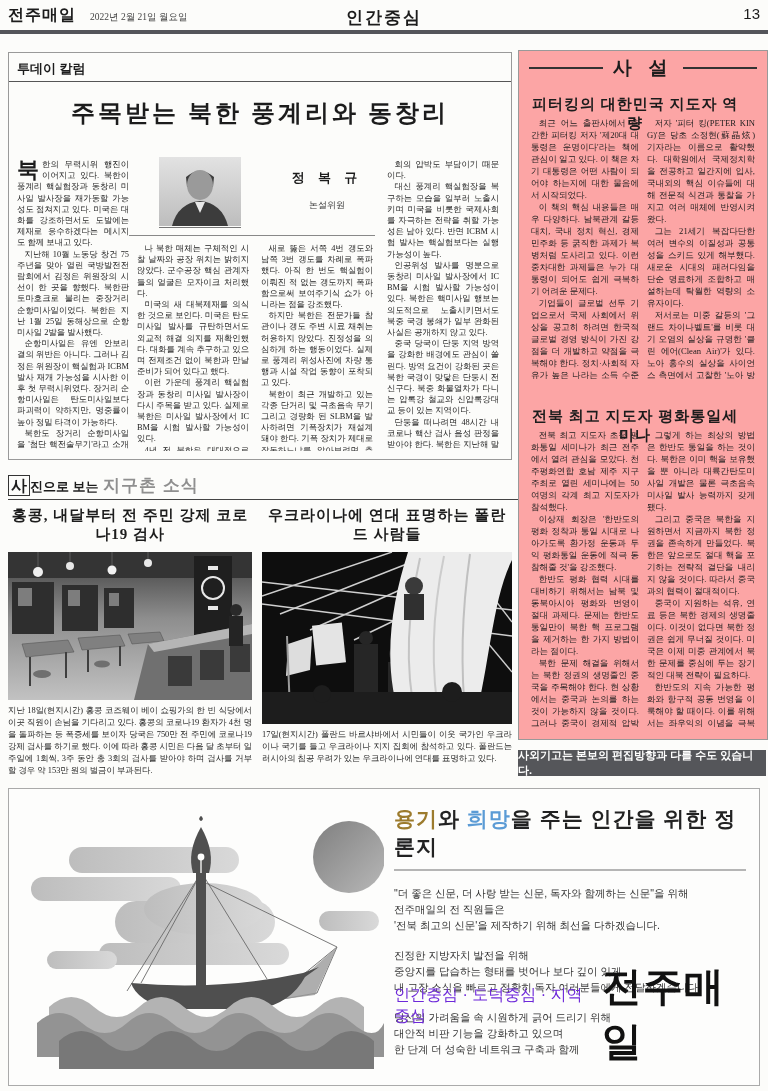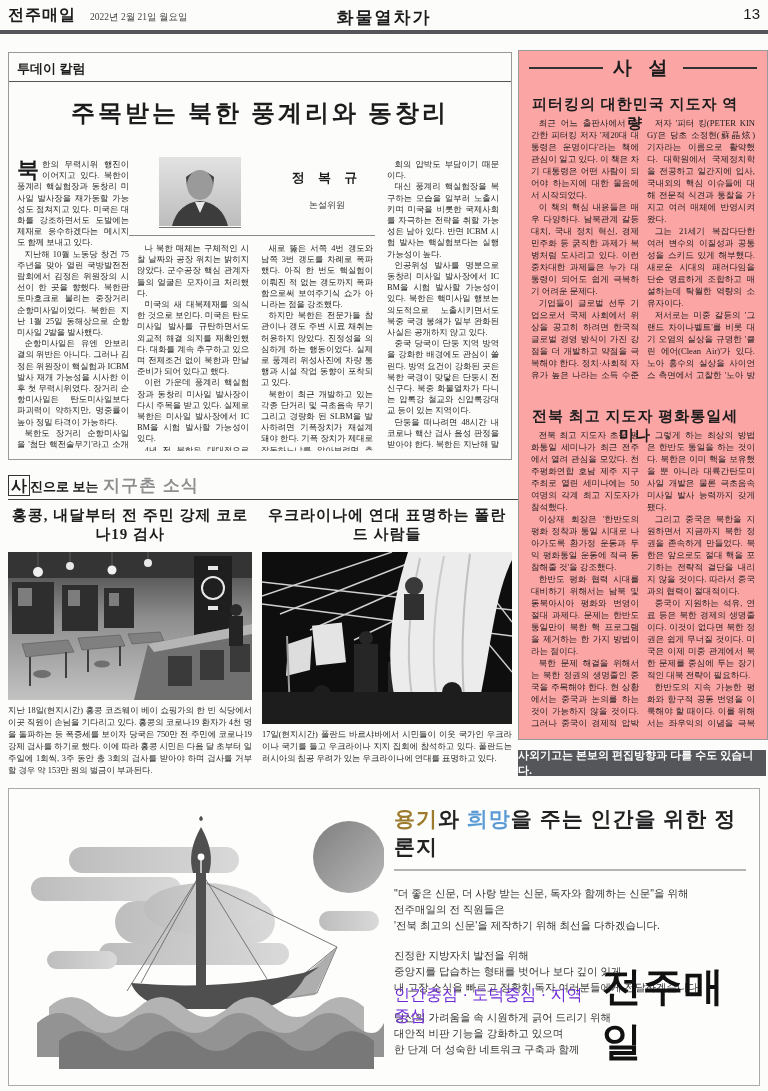--- a/index.html
+++ b/index.html
@@ -89,21 +89,21 @@
   .promo-logo{font-size:40px;font-weight:900;letter-spacing:1px;color:#111;font-family:"Liberation Sans",sans-serif;}
 </style>
 </head>
 <body>
 
 <div class="page">
 
   <header class="masthead">
     <span class="paper-name">전주매일</span>
     <span class="mast-date">2022년 2월 21일 월요일</span>
-    <div class="mast-section">화물열차가</div>
+    <div class="mast-section">인간중심</div>
     <div class="mast-page">13</div>
   </header>
   <div class="top-rule"></div>
 
   <section class="today-box">
     <div class="kicker">투데이 칼럼</div>
     <div class="kicker-rule"></div>
     <h1 class="today-title">주목받는 북한 풍계리와 동창리</h1>
 
     <div class="author-photo">

